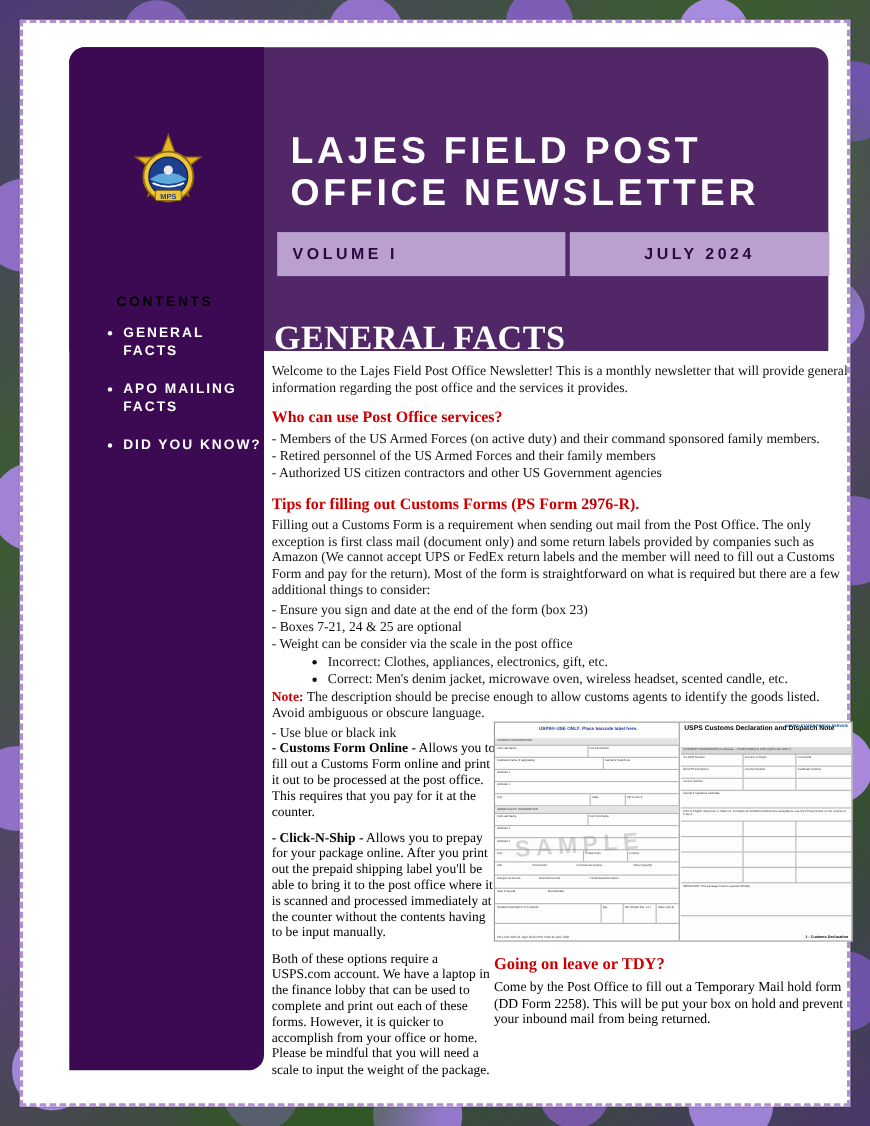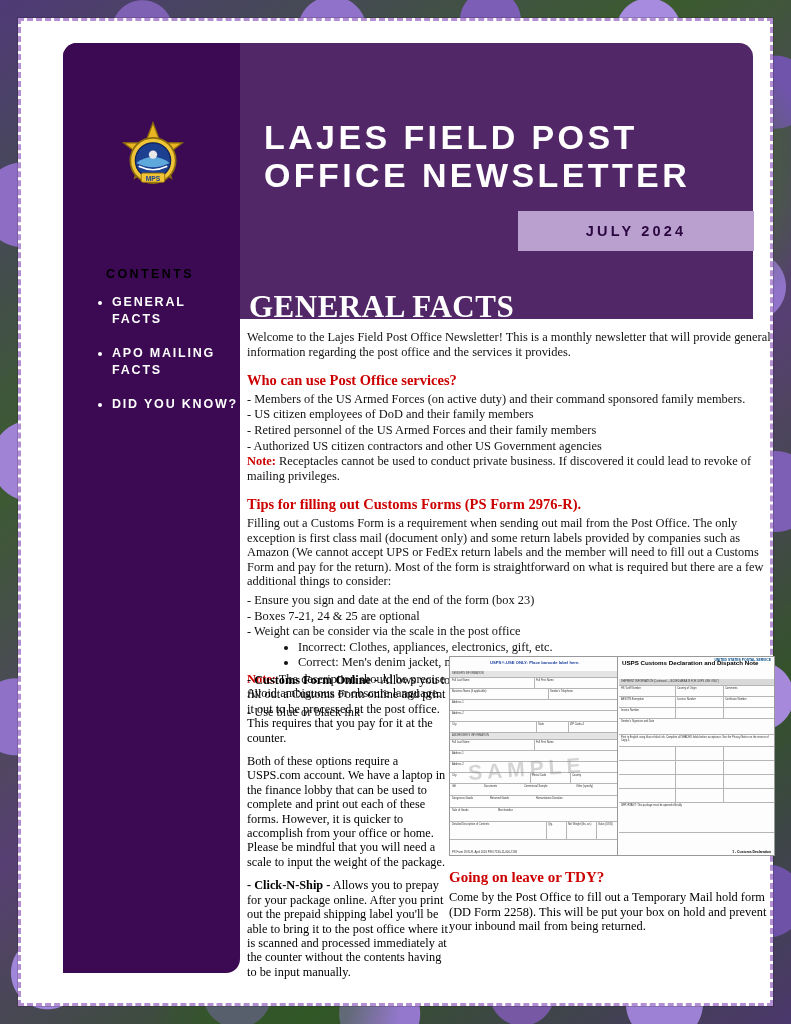--- a/index.html
+++ b/index.html
@@ -275,65 +275,64 @@
       <path d="M30 50 q20 -14 40 0 q-20 10 -40 0z" fill="#5fa8dc"></path>
       <path d="M33 54 q17 8 34 0" stroke="#ffffff" stroke-width="2" fill="none"></path>
       <circle cx="50" cy="40" r="5" fill="#e8e8e8"></circle>
       <rect x="36" y="62" width="28" height="11" rx="2" fill="#f0c437" stroke="#8a6a0c" stroke-width="1"></rect>
       <text x="50" y="71" font-size="8" font-family="Liberation Sans, sans-serif" font-weight="bold" fill="#1d3f8f" text-anchor="middle">MPS</text>
     </svg>
   </div>
 
   <div id="title">LAJES FIELD POST OFFICE NEWSLETTER</div>
 
+  <div class="ribbon" id="ribbon-left">VOLUME I</div>
   <div class="ribbon" id="ribbon-right">JULY 2024</div>
 
   <div id="contents-title">CONTENTS</div>
   <ul id="contents-list">
     <li>GENERAL FACTS</li>
     <li>APO MAILING FACTS</li>
     <li>DID YOU KNOW?</li>
   </ul>
 
   <div id="gf-heading">GENERAL FACTS</div>
 
   <div id="body-wrap">
     <p>Welcome to the Lajes Field Post Office Newsletter! This is a monthly newsletter that will provide general information regarding the post office and the services it provides.</p>
 
     <div class="h2">Who can use Post Office services?</div>
     <ul class="plain">
       <li>- Members of the US Armed Forces (on active duty) and their command sponsored family members.</li>
-      <li>- US citizen employees of DoD and their family members</li>
       <li>- Retired personnel of the US Armed Forces and their family members</li>
       <li>- Authorized US citizen contractors and other US Government agencies</li>
     </ul>
 
-    <p><span class="note">Note:</span><span> Receptacles cannot be used to conduct private business. If discovered it could lead to revoke of mailing privileges.</span></p>
 
     <div class="h2">Tips for filling out Customs Forms (PS Form 2976-R).</div>
     <p>Filling out a Customs Form is a requirement when sending out mail from the Post Office. The only exception is first class mail (document only) and some return labels provided by companies such as Amazon (We cannot accept UPS or FedEx return labels and the member will need to fill out a Customs Form and pay for the return). Most of the form is straightforward on what is required but there are a few additional things to consider:</p>
     <ul class="plain">
       <li>- Ensure you sign and date at the end of the form (box 23)</li>
       <li>- Boxes 7-21, 24 &amp; 25 are optional</li>
       <li>- Weight can be consider via the scale in the post office</li>
     </ul>
     <ul class="bul">
       <li>Incorrect: Clothes, appliances, electronics, gift, etc.</li>
       <li>Correct: Men's denim jacket, microwave oven, wireless headset, scented candle, etc.</li>
     </ul>
     <p><span class="note">Note:</span><span> The description should be precise enough to allow customs agents to identify the goods listed. Avoid ambiguous or obscure language.</span></p>
     <p>- Use blue or black ink</p>
   </div>
 
   <div id="lower">
 
     <div id="lower-left">
       <p><b>- Customs Form Online -</b><span> Allows you to fill out a Customs Form online and print it out to be processed at the post office. This requires that you pay for it at the counter.</span></p>
+      <p><b>- Click-N-Ship -</b><span> Allows you to prepay for your package online. After you print out the prepaid shipping label you'll be able to bring it to the post office where it is scanned and processed immediately at the counter without the contents having to be input manually.</span></p>
       <p>Both of these options require a USPS.com account. We have a laptop in the finance lobby that can be used to complete and print out each of these forms. However, it is quicker to accomplish from your office or home. Please be mindful that you will need a scale to input the weight of the package.</p>
-      <p><b>- Click-N-Ship -</b><span> Allows you to prepay for your package online. After you print out the prepaid shipping label you'll be able to bring it to the post office where it is scanned and processed immediately at the counter without the contents having to be input manually.</span></p>
     </div>
 
     <div id="form-img">
       <div id="barcode-note">USPS®-USE ONLY: Place barcode label here.</div>
       <div id="form-title">USPS Customs Declaration and Dispatch Note</div>
       <div id="usps-logo">UNITED STATES POSTAL SERVICE</div>
 
       <div class="fcol" id="fleft">
         <div style="height:14px"></div>
         <div class="frow" style="height:7px;background:#e4e4e4">

